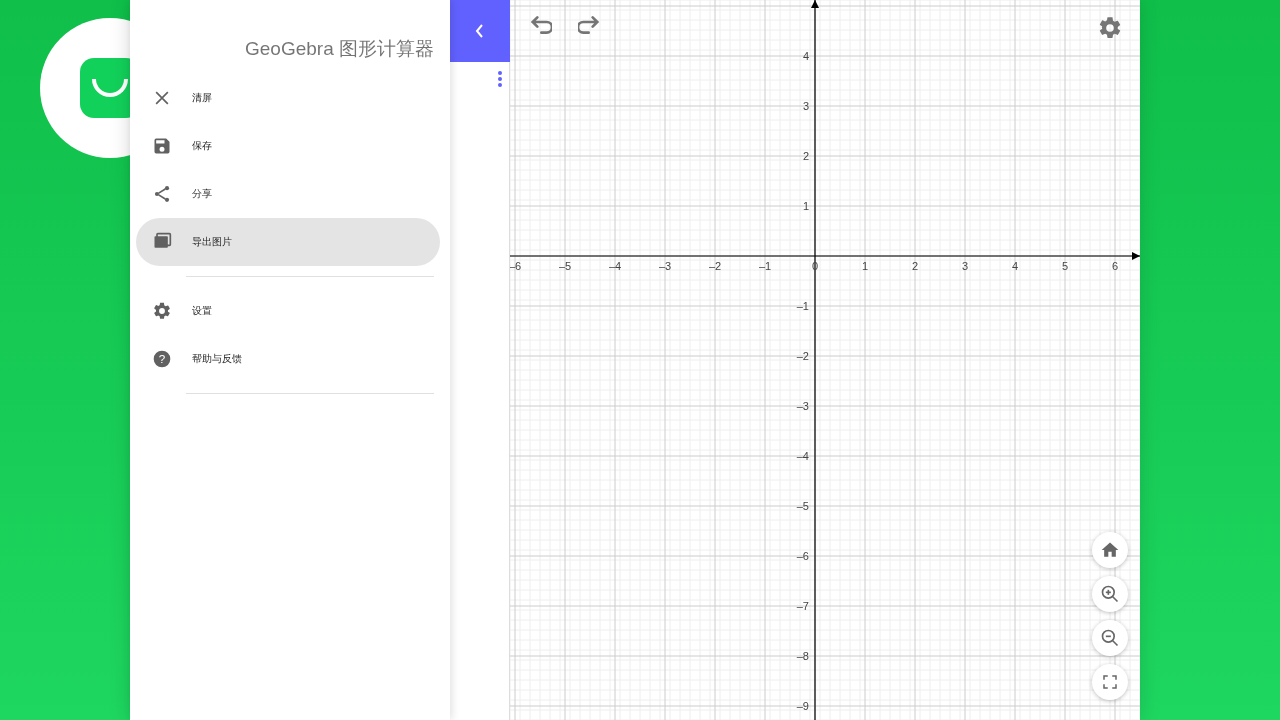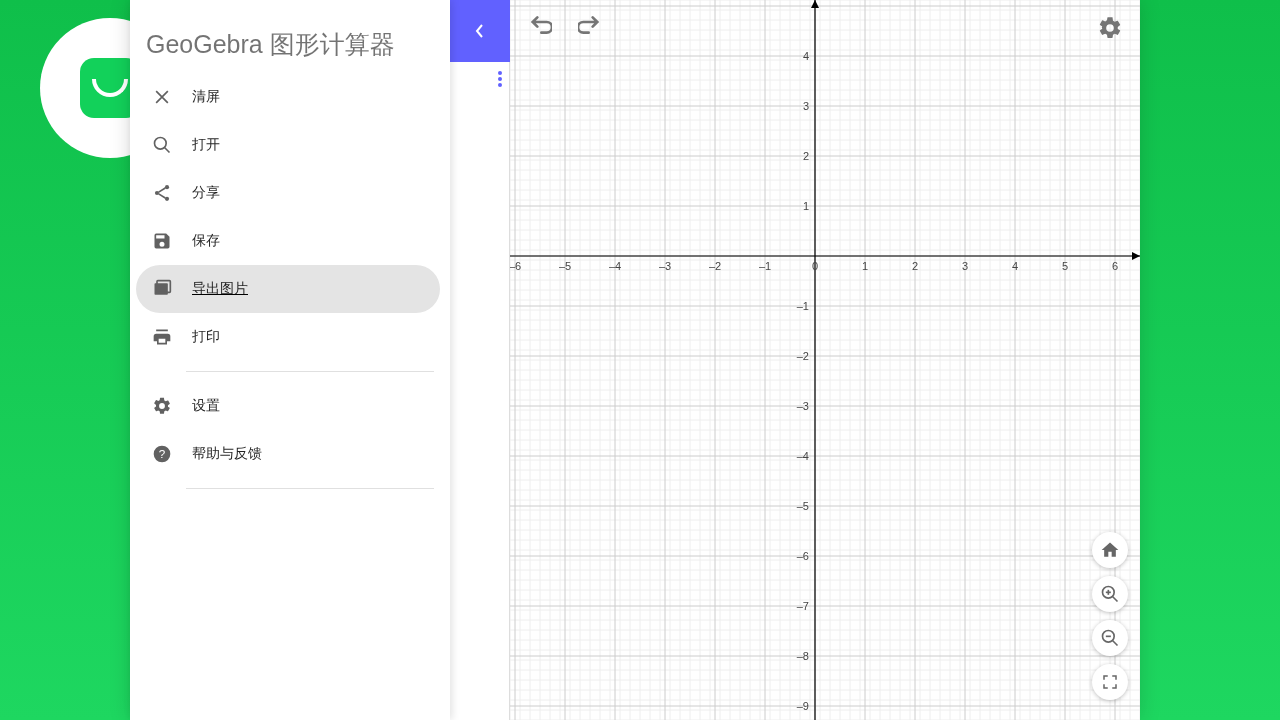--- a/index.html
+++ b/index.html
@@ -6,26 +6,26 @@
 body { font-family: Arial, sans-serif; overflow: hidden; width: 1280px; height: 720px; position: relative; }
 
 .bg { position: absolute; inset: 0; background: linear-gradient(180deg, #0fbf4a, #1ed760); }
 .bg-circle { position: absolute; top: 18px; left: 40px; width: 140px; height: 140px; background: #fff; border-radius: 50%; display: flex; align-items: center; justify-content: center; }
 .bg-icon { width: 60px; height: 60px; background: #12d15a; border-radius: 14px; display: flex; align-items: center; justify-content: center; }
 .bg-smile { width: 36px; height: 18px; border-left: 4px solid #fff; border-right: 4px solid #fff; border-bottom: 4px solid #fff; border-radius: 0 0 20px 20px; }
 
 .app-frame { position: absolute; top: 0; left: 130px; width: 1010px; height: 720px; background: #fff; box-shadow: 0 0 20px rgba(0,0,0,0.15); display: flex; }
 
 .drawer { width: 320px; background: #fff; box-shadow: 2px 0 8px rgba(0,0,0,0.12); z-index: 5; display: flex; flex-direction: column; }
-.drawer-title { padding: 28px 16px 12px; font-size: 25px; color: rgba(0,0,0,0.55); }
+.drawer-title { padding: 36px 16px 12px; font-size: 19px; color: rgba(0,0,0,0.55); text-align: right; }
 
 .menu-item { display: flex; align-items: center; height: 48px; padding: 0 14px; cursor: pointer; border-radius: 24px; margin: 0 10px 0 6px; }
-.menu-item.hover { background: #e4e4e4; text-decoration: underline; }
+.menu-item.hover { background: #e4e4e4; }
 .menu-icon { width: 24px; height: 24px; margin-right: 18px; display: flex; align-items: center; justify-content: center; color: #616161; }
-.menu-label { font-size: 14px; color: rgba(0,0,0,0.87); text-align: center; }
+.menu-label { font-size: 10px; color: rgba(0,0,0,0.87); text-align: center; }
 .menu-sep { height: 1px; background: #e0e0e0; margin: 10px 16px 10px 56px; }
 
 .main { flex: 1; position: relative; display: flex; }
 
 .collapse-tab { position: absolute; left: 0; top: 0; width: 60px; height: 62px; background: #6161ff; display: flex; align-items: center; justify-content: center; z-index: 3; cursor: pointer; }
 .more-btn { position: absolute; left: 36px; top: 65px; width: 28px; height: 28px; display: flex; align-items: center; justify-content: center; z-index: 3; cursor: pointer; }
 .more-dot { width: 4px; height: 4px; background: #6161ff; border-radius: 50%; margin: 1px 0; }
 
 .sidebar-mask { width: 60px; background: #fff; border-right: 1px solid #ddd; }
 
@@ -59,62 +59,45 @@
           <span class="menu-icon">
             <svg width="20" height="20" viewBox="0 0 24 24">
               <path stroke="#616161" stroke-width="2" d="M5 5l14 14M19 5L5 19"></path>
             </svg>
           </span>
           <span class="menu-label">清屏</span>
         </div>
         <div class="menu-item">
           <span class="menu-icon">
             <svg width="20" height="20" viewBox="0 0 24 24">
-              <circle cx="10" cy="10" r="7" stroke="#616161" stroke-width="2" fill="none"></circle>
-              <line x1="15" y1="15" x2="21" y2="21" stroke="#616161" stroke-width="2"></line>
-            </svg>
-          </span>
-          <span class="menu-label">打开</span>
+              <path fill="#616161" d="M17 3H5a2 2 0 0 0-2 2v14a2 2 0 0 0 2 2h14a2 2 0 0 0 2-2V7l-4-4zm-5 16a3 3 0 1 1 3-3 3 3 0 0 1-3 3zm3-10H5V5h10z"></path>
+            </svg>
+          </span>
+          <span class="menu-label">保存</span>
         </div>
         <div class="menu-item">
           <span class="menu-icon">
             <svg width="20" height="20" viewBox="0 0 24 24">
               <circle cx="18" cy="5" r="2.5" fill="#616161"></circle>
               <circle cx="6" cy="12" r="2.5" fill="#616161"></circle>
               <circle cx="18" cy="19" r="2.5" fill="#616161"></circle>
               <line x1="8" y1="11" x2="16" y2="6" stroke="#616161" stroke-width="2"></line>
               <line x1="8" y1="13" x2="16" y2="18" stroke="#616161" stroke-width="2"></line>
             </svg>
           </span>
           <span class="menu-label">分享</span>
         </div>
-        <div class="menu-item">
-          <span class="menu-icon">
-            <svg width="20" height="20" viewBox="0 0 24 24">
-              <path fill="#616161" d="M17 3H5a2 2 0 0 0-2 2v14a2 2 0 0 0 2 2h14a2 2 0 0 0 2-2V7l-4-4zm-5 16a3 3 0 1 1 3-3 3 3 0 0 1-3 3zm3-10H5V5h10z"></path>
-            </svg>
-          </span>
-          <span class="menu-label">保存</span>
-        </div>
         <div class="menu-item hover">
           <span class="menu-icon">
             <svg width="20" height="20" viewBox="0 0 24 24">
               <rect x="3" y="5" width="16" height="14" rx="1" fill="#616161"></rect>
               <rect x="6" y="2" width="16" height="14" rx="1" fill="none" stroke="#616161" stroke-width="2"></rect>
             </svg>
           </span>
           <span class="menu-label">导出图片</span>
-        </div>
-        <div class="menu-item">
-          <span class="menu-icon">
-            <svg width="20" height="20" viewBox="0 0 24 24">
-              <path fill="#616161" d="M19 8H5a3 3 0 0 0-3 3v6h4v4h12v-4h4v-6a3 3 0 0 0-3-3zm-3 11H8v-5h8zm3-14H5V3h14z"></path>
-            </svg>
-          </span>
-          <span class="menu-label">打印</span>
         </div>
       </div>
     <div class="menu-sep"></div>
     <div id="menu-block-2">
         <div class="menu-item">
           <span class="menu-icon">
             <svg width="20" height="20" viewBox="0 0 24 24">
               <path fill="#616161" d="M19.14 12.94a7 7 0 0 0 .05-.94 7 7 0 0 0-.05-.94l2.03-1.58a.5.5 0 0 0 .12-.64l-1.92-3.32a.5.5 0 0 0-.6-.22l-2.39.96a7 7 0 0 0-1.62-.94l-.36-2.54A.5.5 0 0 0 13.9 2h-3.8a.5.5 0 0 0-.5.42l-.36 2.54a7 7 0 0 0-1.62.94l-2.39-.96a.5.5 0 0 0-.6.22L2.71 8.48a.5.5 0 0 0 .12.64l2.03 1.58a7 7 0 0 0 0 1.88l-2.03 1.58a.5.5 0 0 0-.12.64l1.92 3.32a.5.5 0 0 0 .6.22l2.39-.96a7 7 0 0 0 1.62.94l.36 2.54a.5.5 0 0 0 .5.42h3.8a.5.5 0 0 0 .5-.42l.36-2.54a7 7 0 0 0 1.62-.94l2.39.96a.5.5 0 0 0 .6-.22l1.92-3.32a.5.5 0 0 0-.12-.64ZM12 15.5A3.5 3.5 0 1 1 15.5 12 3.5 3.5 0 0 1 12 15.5Z"></path>
             </svg>
           </span>

